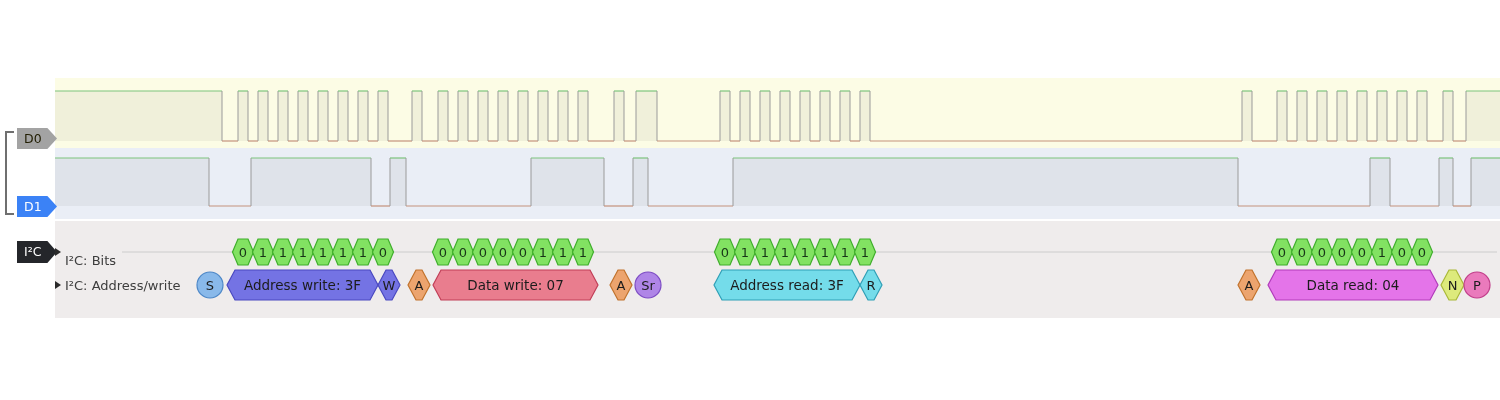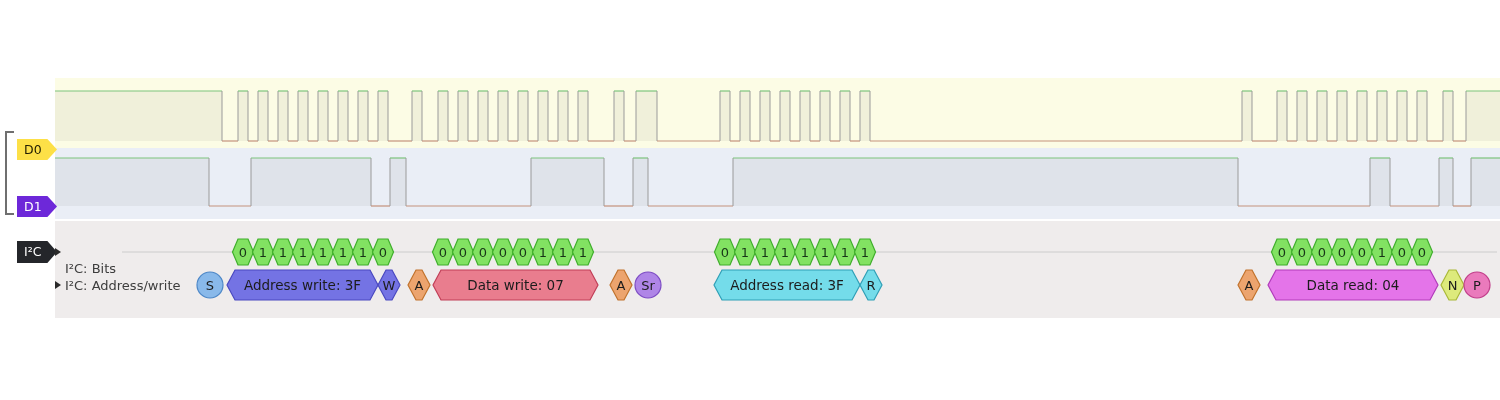--- a/index.html
+++ b/index.html
@@ -12,21 +12,21 @@
     padding-left:7px;box-sizing:border-box;clip-path:polygon(0 0,76% 0,100% 50%,76% 100%,0 100%);
     font-weight:400;white-space:nowrap;}
   #tag-d0{top:128px;}
   #tag-d1{top:196px;}
   #tag-i2c{top:241px;height:22px;line-height:22px;}
   .tri{position:absolute;width:0;height:0;border-left:6px solid #2a2a2a;
     border-top:4px solid transparent;border-bottom:4px solid transparent;}
   #tri-bits{left:55px;top:248px;}
   #tri-addr{left:55px;top:281px;}
   .row-label{position:absolute;left:65px;height:17px;line-height:17px;font-size:13px;color:#3d3d3d;white-space:nowrap;}
-  #label-bits{top:260px;}
+  #label-bits{top:252px;}
   #label-addr{top:277px;}
 </style>
 </head>
 <body>
 
 <div class="stage">
 
   <svg id="wave-svg" width="1500" height="400" viewBox="0 0 1500 400">
       <rect x="55" y="78" width="1445" height="70" fill="#fcfce5"></rect>
       <rect x="55" y="148" width="1445" height="71" fill="#eaeef6"></rect>
@@ -361,22 +361,22 @@
         <text x="1353" y="289.7" text-anchor="middle" font-size="13.5" fill="#1c1c1c">Data read: 04</text>
         <polygon points="1441,285 1449,270 1456,270 1464,285 1456,300 1449,300" fill="#ddea7c" stroke="#a9b838" stroke-width="1.2"></polygon>
         <text x="1452.5" y="289.7" text-anchor="middle" font-size="13" fill="#1c1c1c">N</text>
         <circle cx="1477" cy="285" r="13" fill="#ea7abc" stroke="#c13e8a" stroke-width="1.2"></circle>
         <text x="1477" y="289.5" text-anchor="middle" font-size="13" fill="#1c1c1c">P</text>
       </g>
     </svg>
 
   <div class="bracket"></div>
 
-  <div class="tag" id="tag-d0" style="background: #fde047; color: rgb(32, 28, 0); margin-top: 11px;">D0</div>
-  <div class="tag" id="tag-d1" style="background: #6d28d9; color: rgb(255, 255, 255);">D1</div>
+  <div class="tag" id="tag-d0" style="background: #a3a3a3; color: rgb(32, 28, 0);">D0</div>
+  <div class="tag" id="tag-d1" style="background: #3b82f6; color: rgb(255, 255, 255);">D1</div>
   <div class="tag" id="tag-i2c" style="background: rgb(36, 38, 42); color: rgb(255, 255, 255);">I²C</div>
 
   <div class="tri" id="tri-bits"></div>
   <div class="row-label" id="label-bits">I²C: Bits</div>
 
   <div class="tri" id="tri-addr"></div>
   <div class="row-label" id="label-addr">I²C: Address/write</div>
 
 </div>
 

